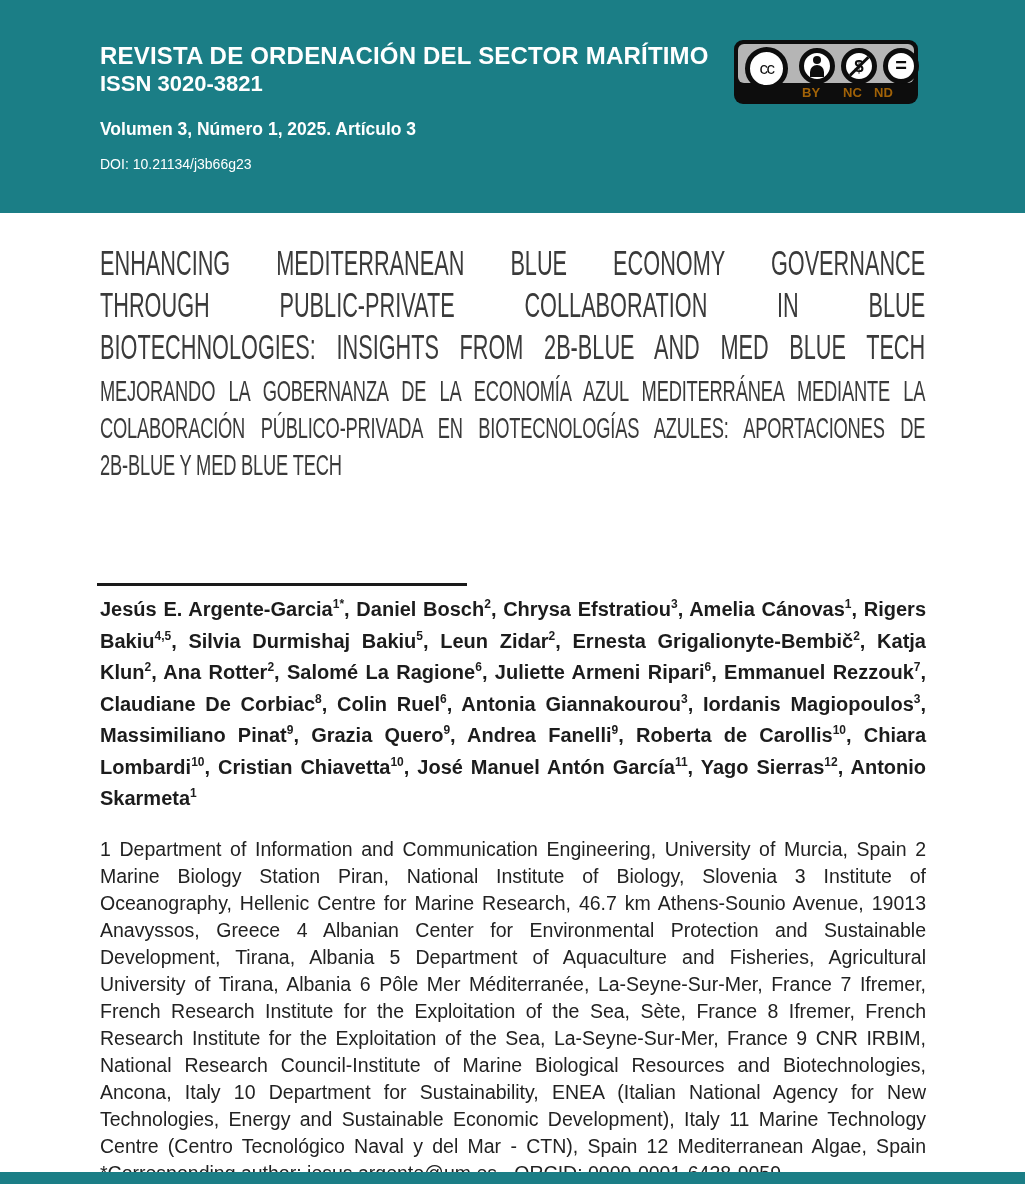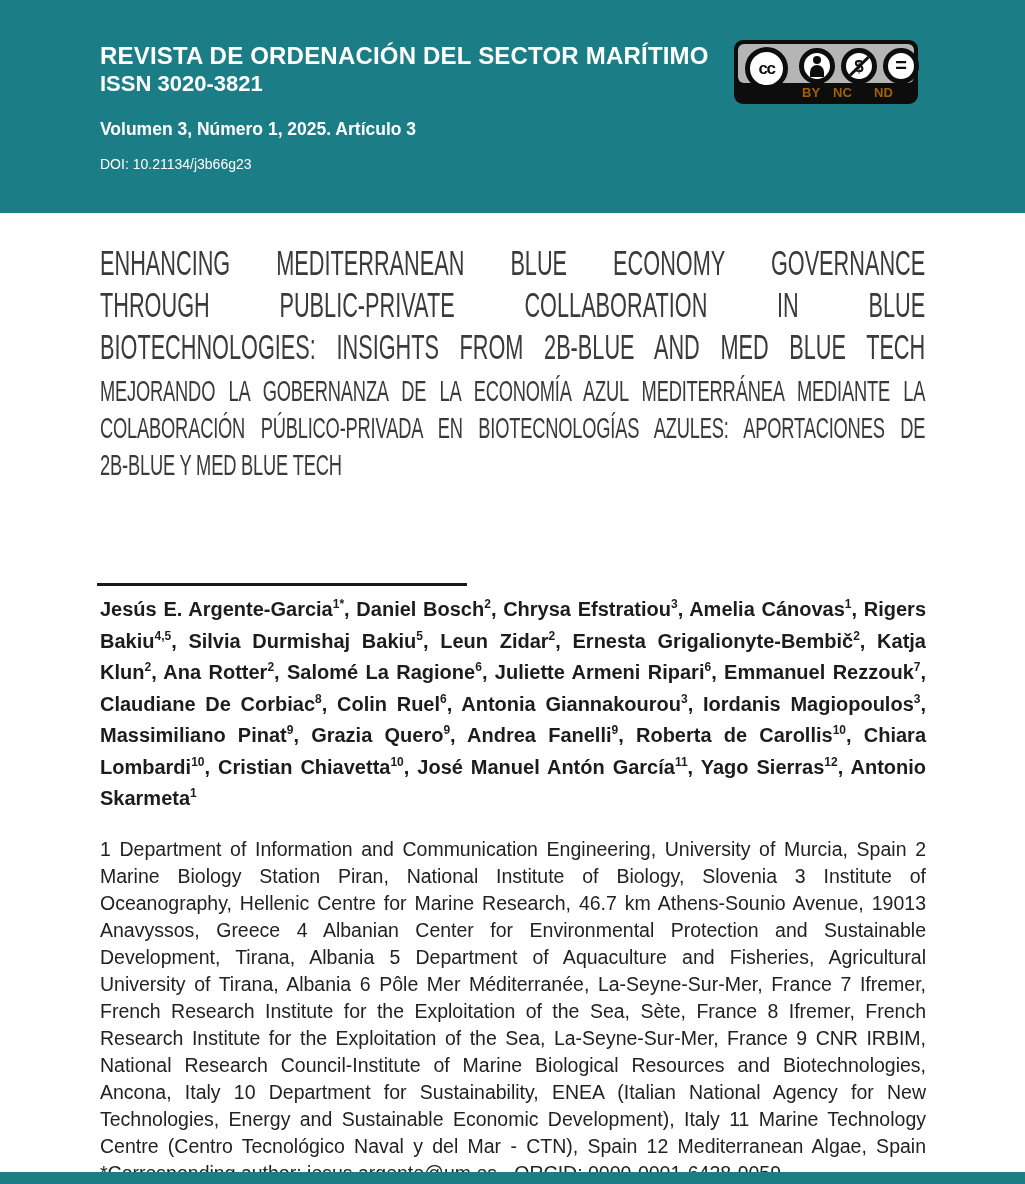--- a/index.html
+++ b/index.html
@@ -17,34 +17,34 @@
   .issn{font-size:22px;font-weight:bold;line-height:28px;}
   .volume-line{margin-top:21px;font-size:17.5px;font-weight:bold;}
   .doi-line{margin-top:16px;font-size:14px;}
   
   .cc-badge{position:absolute;top:40px;left:734px;width:184px;height:64px;
     background:#0d0d0d;border-radius:9px;}
   .cc-gray{position:absolute;top:4px;left:4px;width:176px;height:39px;
     background:#b5b5b5;border-radius:6px;}
   .cc-circle{position:absolute;top:7px;left:11px;width:33px;height:33px;background:#fff;
     border:5px solid #0d0d0d;border-radius:50%;display:flex;align-items:center;
-    justify-content:center;font-weight:bold;font-size:17px;color:#0d0d0d;letter-spacing:-1.5px;}
+    justify-content:center;font-weight:normal;font-size:17px;color:#0d0d0d;letter-spacing:-1.5px;}
   .icon-circle{position:absolute;top:8px;width:26px;height:26px;background:#fff;
     border:5px solid #0d0d0d;border-radius:50%;display:flex;align-items:center;
     justify-content:center;color:#0d0d0d;overflow:hidden;}
   .ic-by{left:65px;} .ic-nc{left:107px;} .ic-nd{left:149px;}
   .person-head{position:absolute;top:3px;left:9px;width:8px;height:8px;border-radius:50%;background:#0d0d0d;}
   .person-body{position:absolute;top:12px;left:6px;width:14px;height:12px;
     border-radius:7px 7px 0 0;background:#0d0d0d;}
   .nc-dollar{font-weight:bold;font-size:17px;line-height:1;}
   .nc-slash{position:absolute;top:-3px;left:12px;width:3px;height:32px;background:#0d0d0d;
     transform:rotate(45deg);}
   .nd-eq{font-weight:bold;font-size:20px;line-height:1;margin-top:-2px;}
   .cc-labels span{position:absolute;top:45px;color:#a16207;font-weight:bold;font-size:13px;}
-  .lb-by{left:68px;} .lb-nc{left:99px;} .lb-nd{left:140px;text-align:center;}
+  .lb-by{left:68px;} .lb-nc{left:109px;} .lb-nd{left:140px;text-align:center;}
   
   .title-en{position:absolute;left:100px;top:242px;width:1331px;
     transform:scaleX(0.62);transform-origin:left top;color:#3a3a3a;}
   .title-en .t-line{font-size:35px;line-height:42px;text-align:justify;text-align-last:justify;}
   .title-es{position:absolute;left:100px;top:372px;width:1331px;
     transform:scaleX(0.62);transform-origin:left top;color:#3a3a3a;}
   .title-es .t-line{font-size:29.5px;line-height:37px;letter-spacing:-.3px;
     text-align:justify;text-align-last:justify;}
   .title-es .t-line.last{text-align-last:left;}
   

